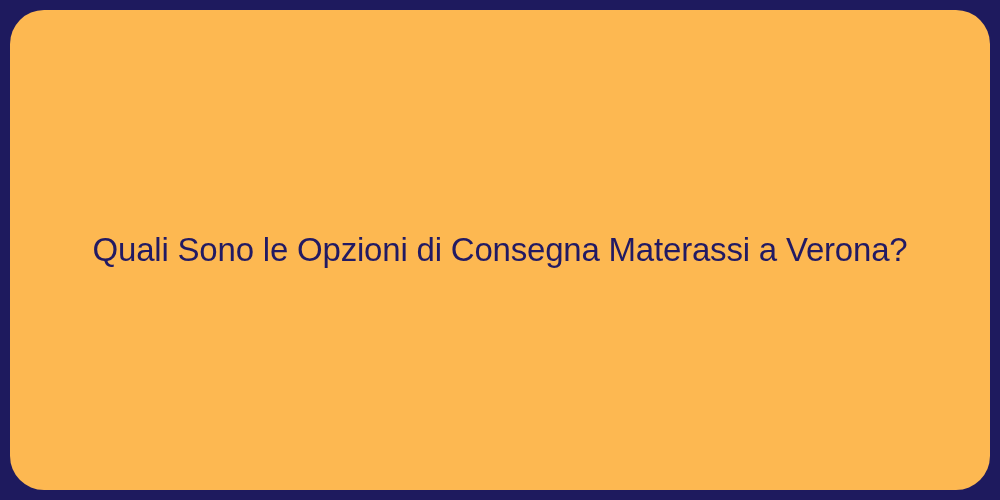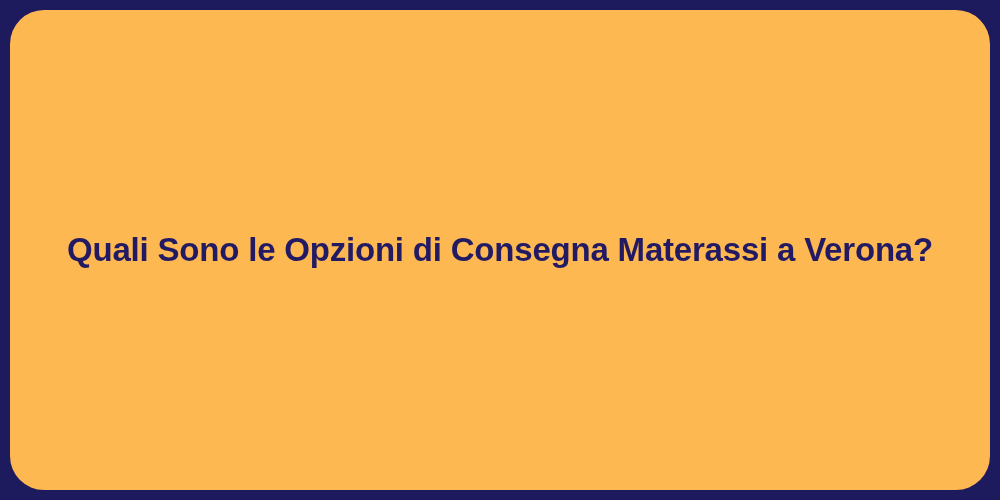--- a/index.html
+++ b/index.html
@@ -39,21 +39,21 @@
 
   .card-inner {
     width: 100%;
     display: block;
   }
 
   .heading {
     margin: 16px;
     font-family: "Liberation Sans", sans-serif;
     font-size: 33px;
-    font-weight: 700;
+    font-weight: 400;
     line-height: 1.25;
     letter-spacing: -0.2px;
     color: #221a63;
     white-space: nowrap;
   }
 </style>
 </head>
 <body>
 
 <div class="frame">

